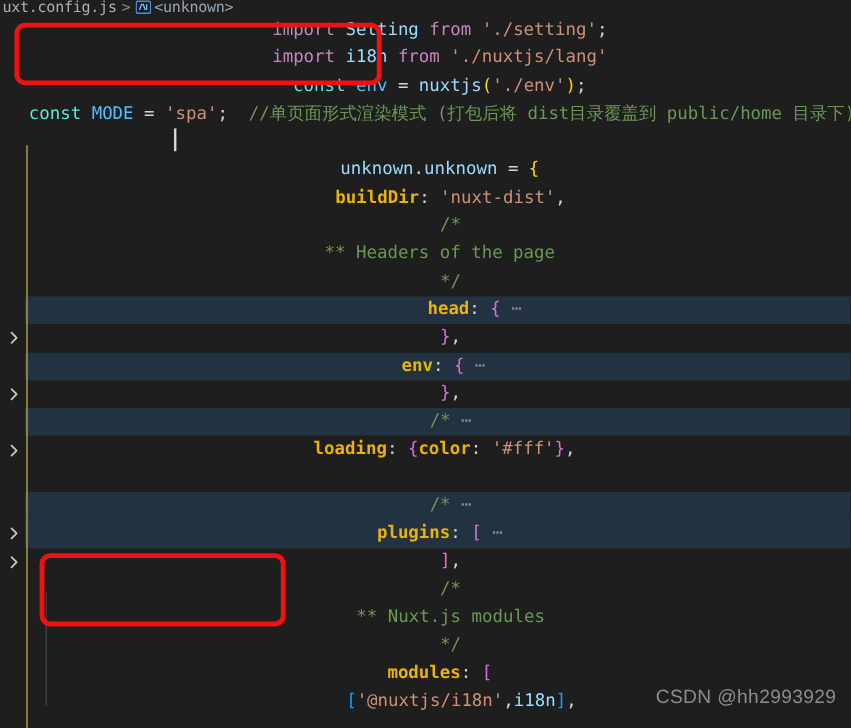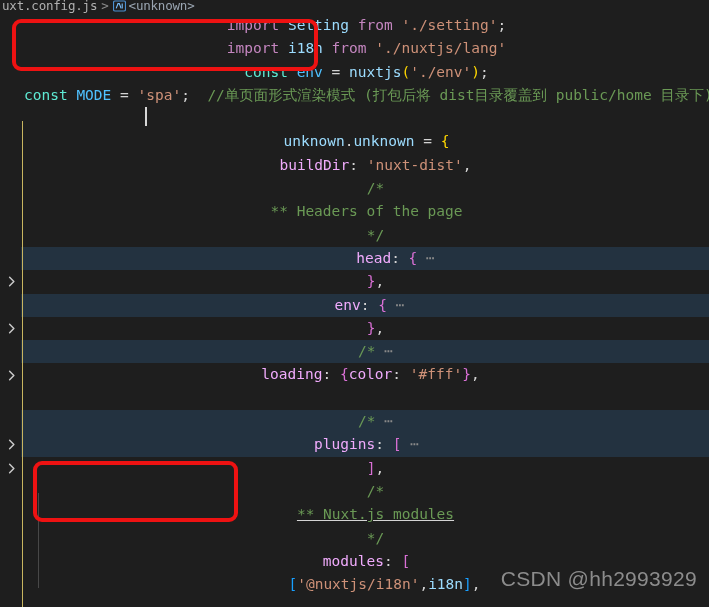--- a/index.html
+++ b/index.html
@@ -125,42 +125,42 @@
   
   .kw      { color: #c586c0; }  
   .kw2     { color: #5eead4; }  
   .id      { color: #9cdcfe; }  
   .str     { color: #ce9178; }  
   .cmt     { color: #6a9955; }  
   .pun     { color: #d4d4d4; }  
   .brk1    { color: #ffd700; }  
   .brk2    { color: #da70d6; }  
   .brk3    { color: #179fff; }  
-  .prop    { color: #f0abfc; }  
+  .prop    { color: #eab308; font-weight: bold; }  
   .cn      { color: #4fc1ff; }  
   .dots    { color: #8a8a8a; }  
 
   
   .anno-box {
     position: absolute;
     border: 4px solid #ee1212;
     border-radius: 9px;
     z-index: 9;
     pointer-events: none;
   }
   #anno-1 { left: 12px;  top: 19px;  width: 306px; height: 52px; }
   #anno-2 { left: 33px;  top: 461px; width: 205px; height: 61px; }
 
   
   #watermark {
     position: absolute;
     right: 12px;
     bottom: 16px;
     font-family: "Liberation Sans", sans-serif;
-    font-size: 21px;
+    font-size: 16px;
     color: #8c8c8c;
     letter-spacing: 0.3px;
     z-index: 10;
   }
 </style>
 </head>
 <body>
 
 <div id="editor">
 
@@ -181,21 +181,21 @@
       <div class="line"><span class="code" style="padding-left: 18px;"><span class="brk2">}</span><span class="pun">,</span></span></div>
       <div class="line folded"><span class="code" style="padding-left: 6px;"><span class="prop">env</span><span class="pun">: </span><span class="brk2">{</span><span class="dots"> ⋯</span></span></div>
       <div class="line"><span class="code" style="padding-left: 18px;"><span class="brk2">}</span><span class="pun">,</span></span></div>
       <div class="line folded"><span class="code" style="padding-left: 18px;"><span class="cmt">/*</span><span class="dots"> ⋯</span></span></div>
       <div class="line"><span class="code" style="padding-left: 8px;"><span class="prop">loading</span><span class="pun">: </span><span class="brk2">{</span><span class="prop">color</span><span class="pun">: </span><span class="str">'#fff'</span><span class="brk2">}</span><span class="pun">,</span></span></div>
       <div class="line"><span class="code" style="padding-left: 0px;"></span></div>
       <div class="line folded"><span class="code" style="padding-left: 18px;"><span class="cmt">/*</span><span class="dots"> ⋯</span></span></div>
       <div class="line folded"><span class="code" style=""><span class="prop">plugins</span><span class="pun">: </span><span class="brk2">[</span><span class="dots"> ⋯</span></span></div>
       <div class="line"><span class="code" style="padding-left: 18px;"><span class="brk2">]</span><span class="pun">,</span></span></div>
       <div class="line"><span class="code" style="padding-left: 18px;"><span class="cmt">/*</span></span></div>
-      <div class="line"><span class="code" style="padding-left: 18px; text-decoration: underline;"><span class="cmt">** Nuxt.js modules</span></span></div>
+      <div class="line"><span class="code" style="padding-left: 18px;"><span class="cmt">** Nuxt.js modules</span></span></div>
       <div class="line"><span class="code" style="padding-left: 18px;"><span class="cmt">*/</span></span></div>
       <div class="line"><span class="code" style=""><span class="prop">modules</span><span class="pun">: </span><span class="brk2">[</span></span></div>
       <div class="line"><span class="code" style="padding-left: 36px;"><span class="brk3">[</span><span class="str">'@nuxtjs/i18n'</span><span class="pun">,</span><span class="id">i18n</span><span class="brk3">]</span><span class="pun">,</span></span></div>
     </div>
 
   <div id="bracket-rule"></div>
   <div id="indent-guide"></div>
 
   <div id="cursor"></div>
 

